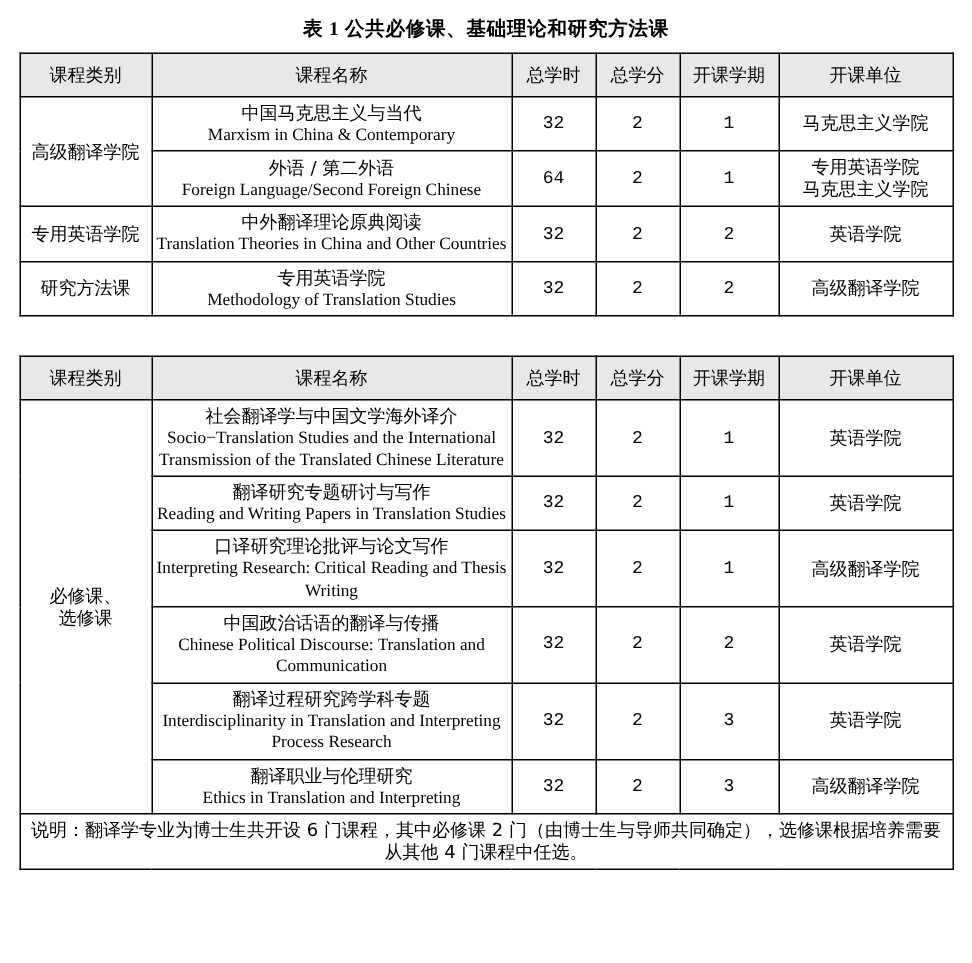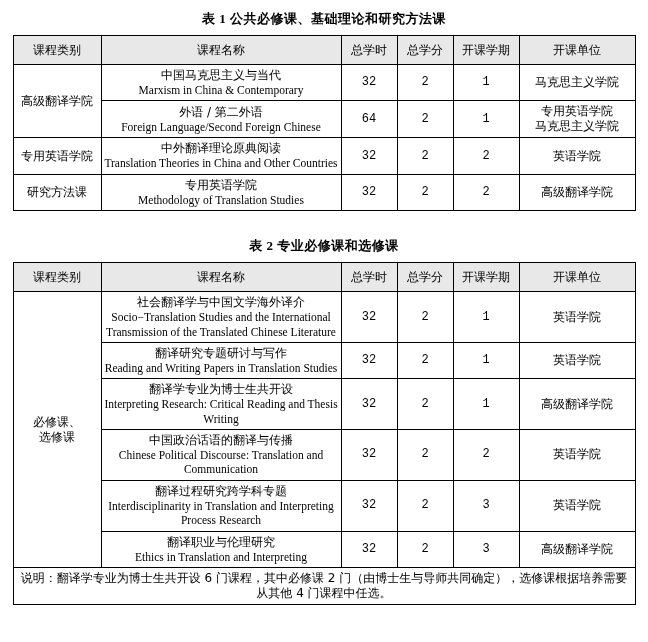--- a/index.html
+++ b/index.html
@@ -177,21 +177,20 @@
           <td class="num-cell">2</td>
           <td class="unit-cell">
             <span class="cn">高级翻译学院</span>
           </td>
         </tr>
       </tbody>
     </table>
   </div>
 
   <div class="t2wrap">
-    <div class="table-title">表 2   专业必修课和选修课</div>
     <table class="doc">
       <colgroup>
         <col style="width:88px">
         <col style="width:240px">
         <col style="width:56px">
         <col style="width:56px">
         <col style="width:66px">
         <col style="width:116px">
       </colgroup>
       <thead>
@@ -240,21 +239,21 @@
           </td>
           <td class="num-cell">32</td>
           <td class="num-cell">2</td>
           <td class="num-cell">1</td>
           <td class="unit-cell">
               <span class="cn">英语学院</span>
             </td>
         </tr>
         <tr>
           <td class="name-cell">
-            <span class="cn">翻译学专业为博士生共开设</span>
+            <span class="cn">口译研究理论批评与论文写作</span>
             <span class="en">Interpreting Research: Critical Reading and Thesis Writing</span>
           </td>
           <td class="num-cell">32</td>
           <td class="num-cell">2</td>
           <td class="num-cell">1</td>
           <td class="unit-cell">
               <span class="cn">高级翻译学院</span>
             </td>
         </tr>
         <tr>

